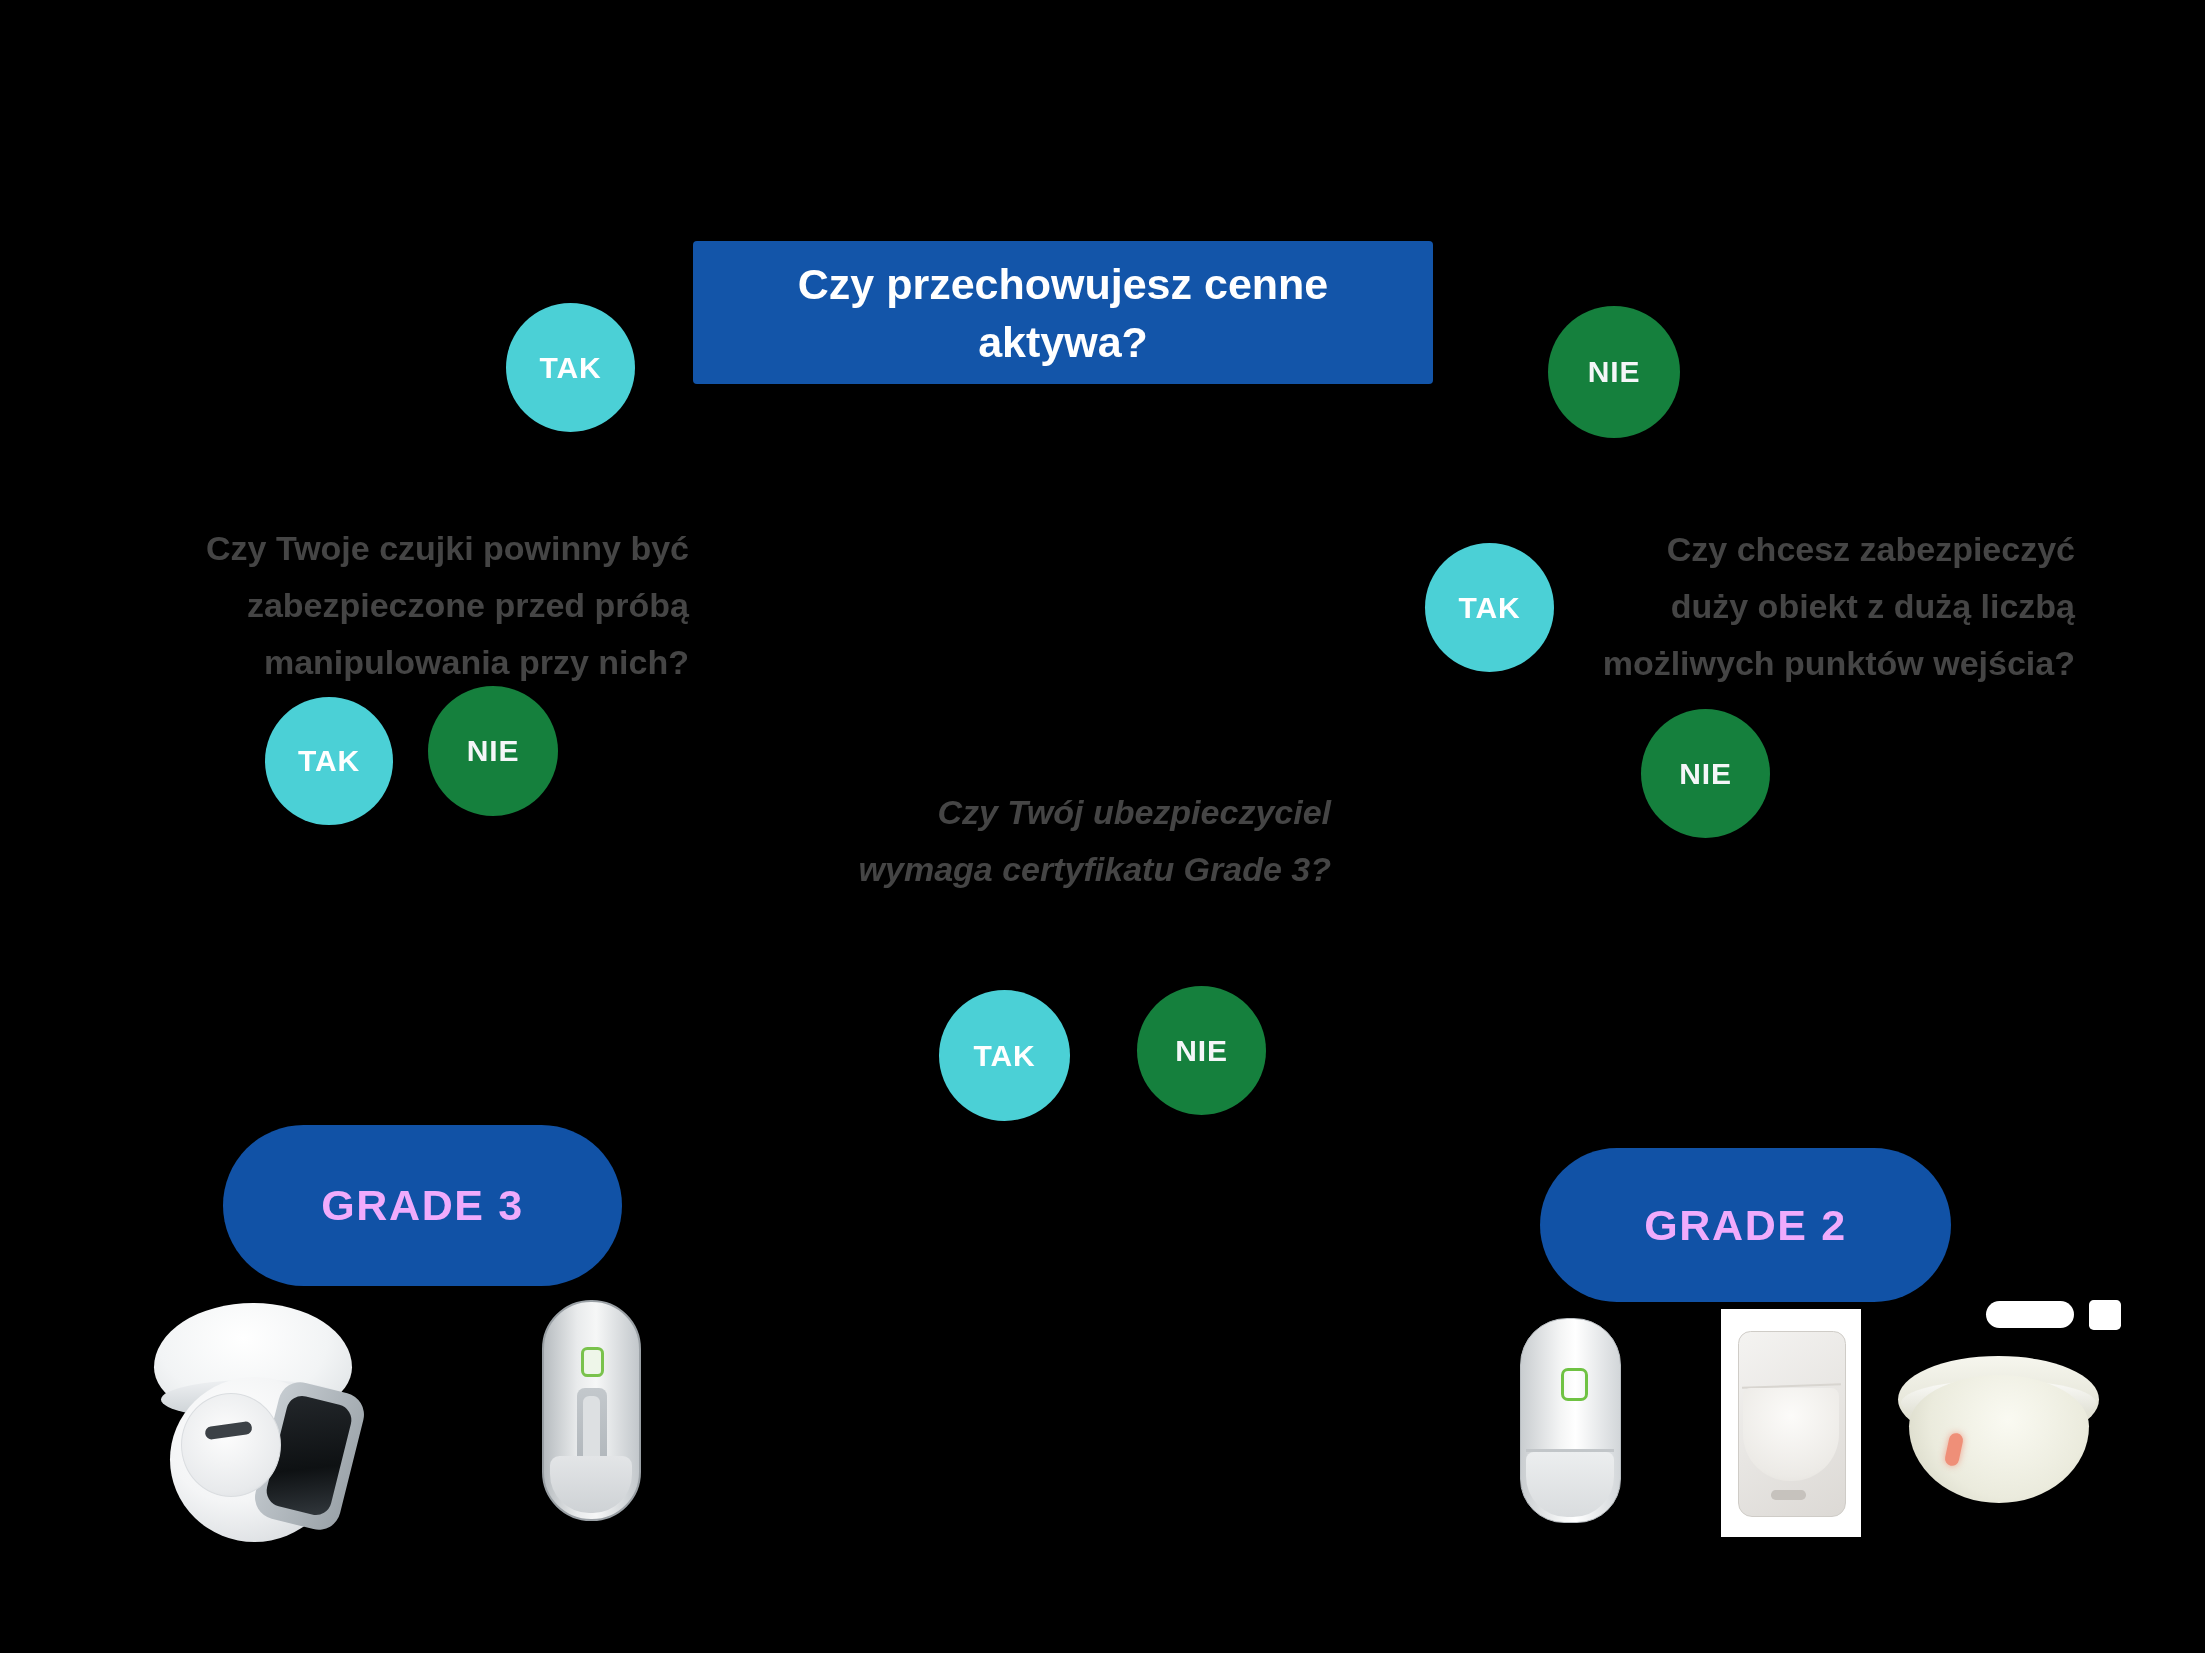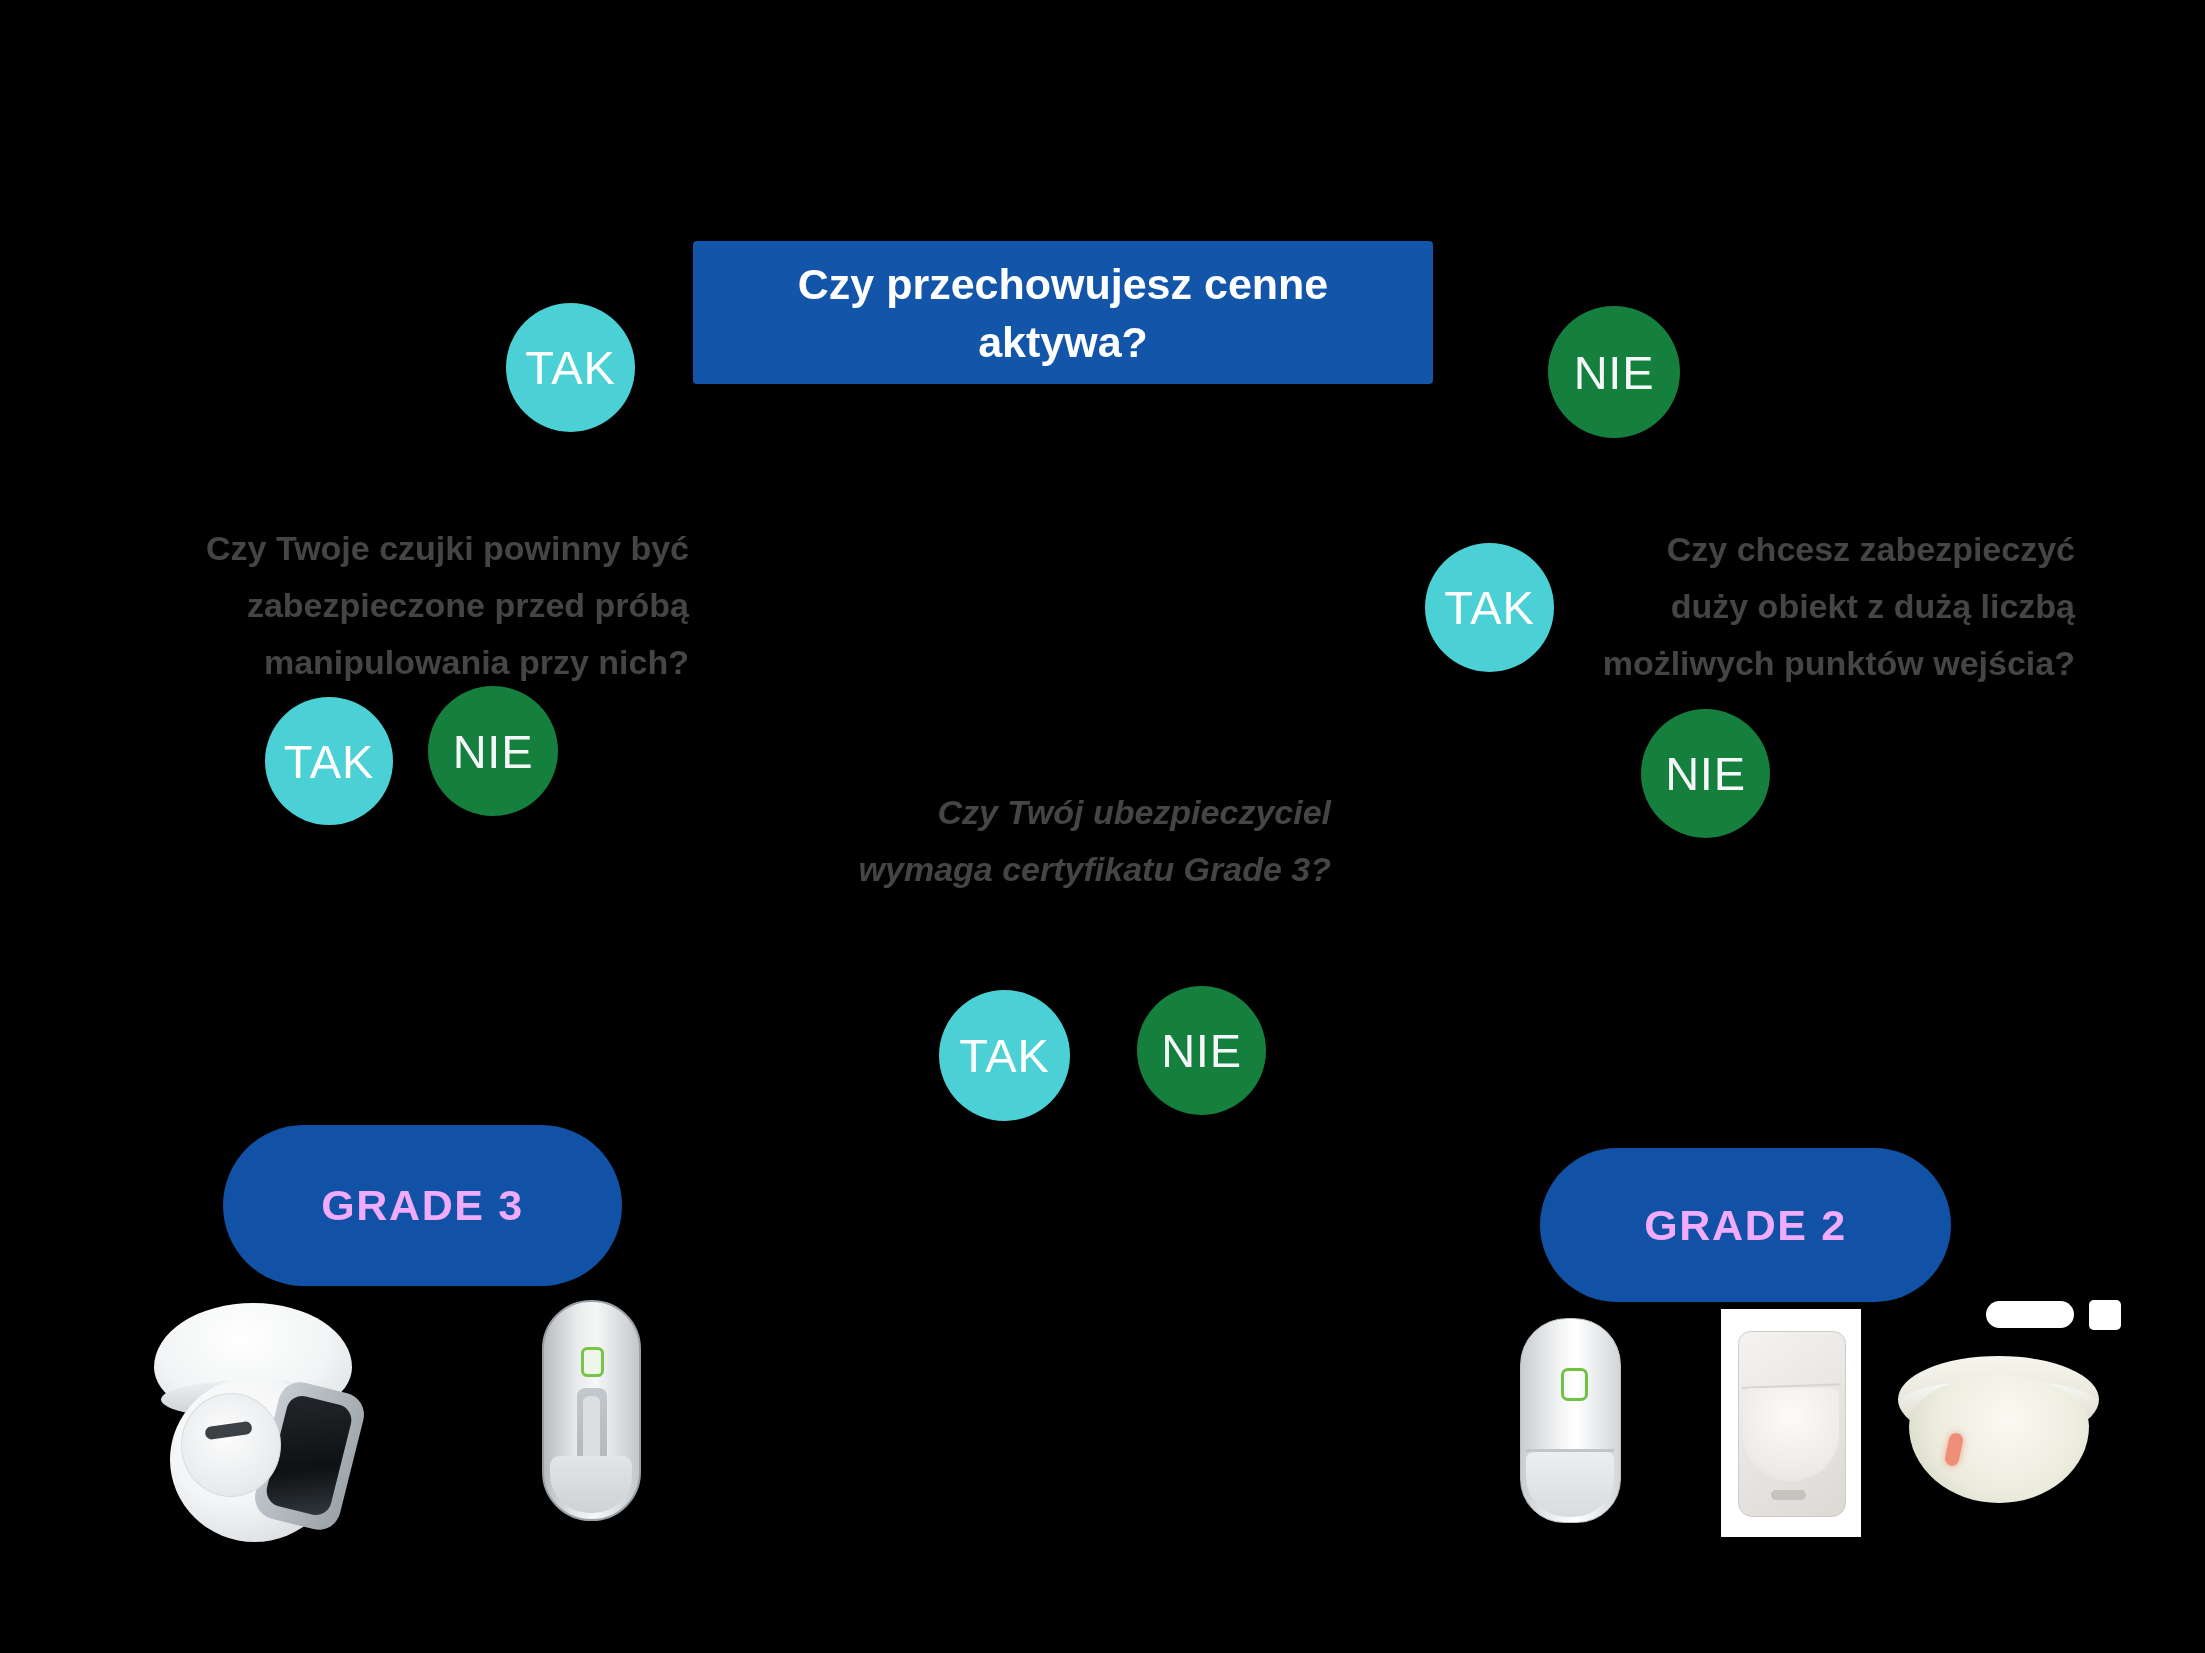--- a/index.html
+++ b/index.html
@@ -9,21 +9,21 @@
   }
   
   .qbox{
     position:absolute;background:#1355a9;color:#fff;font-weight:bold;
     display:flex;flex-direction:column;align-items:center;justify-content:center;
     text-align:center;border-radius:4px;
   }
   .qbox.root{left:693px;top:241px;width:740px;height:143px;font-size:43px;line-height:58px;}
   .circle{
     position:absolute;border-radius:50%;display:flex;align-items:center;justify-content:center;
-    color:#fff;font-weight:normal;font-size:47px;letter-spacing:0.8px;
+    color:#fff;font-weight:bold;font-size:30px;letter-spacing:0.8px;
   }
   .tak{background:#4bd0d6;}
   .nie{background:#15803d;color:#f4f6f8;}
   .c-tak-root{left:506px;top:303px;width:129px;height:129px;}
   .c-nie-root{left:1548px;top:306px;width:132px;height:132px;}
   .c-tak-left{left:265px;top:697px;width:128px;height:128px;}
   .c-nie-left{left:428px;top:686px;width:130px;height:130px;}
   .c-tak-right{left:1425px;top:543px;width:129px;height:129px;}
   .c-nie-right{left:1641px;top:709px;width:129px;height:129px;}
   .c-tak-mid{left:939px;top:990px;width:131px;height:131px;}

